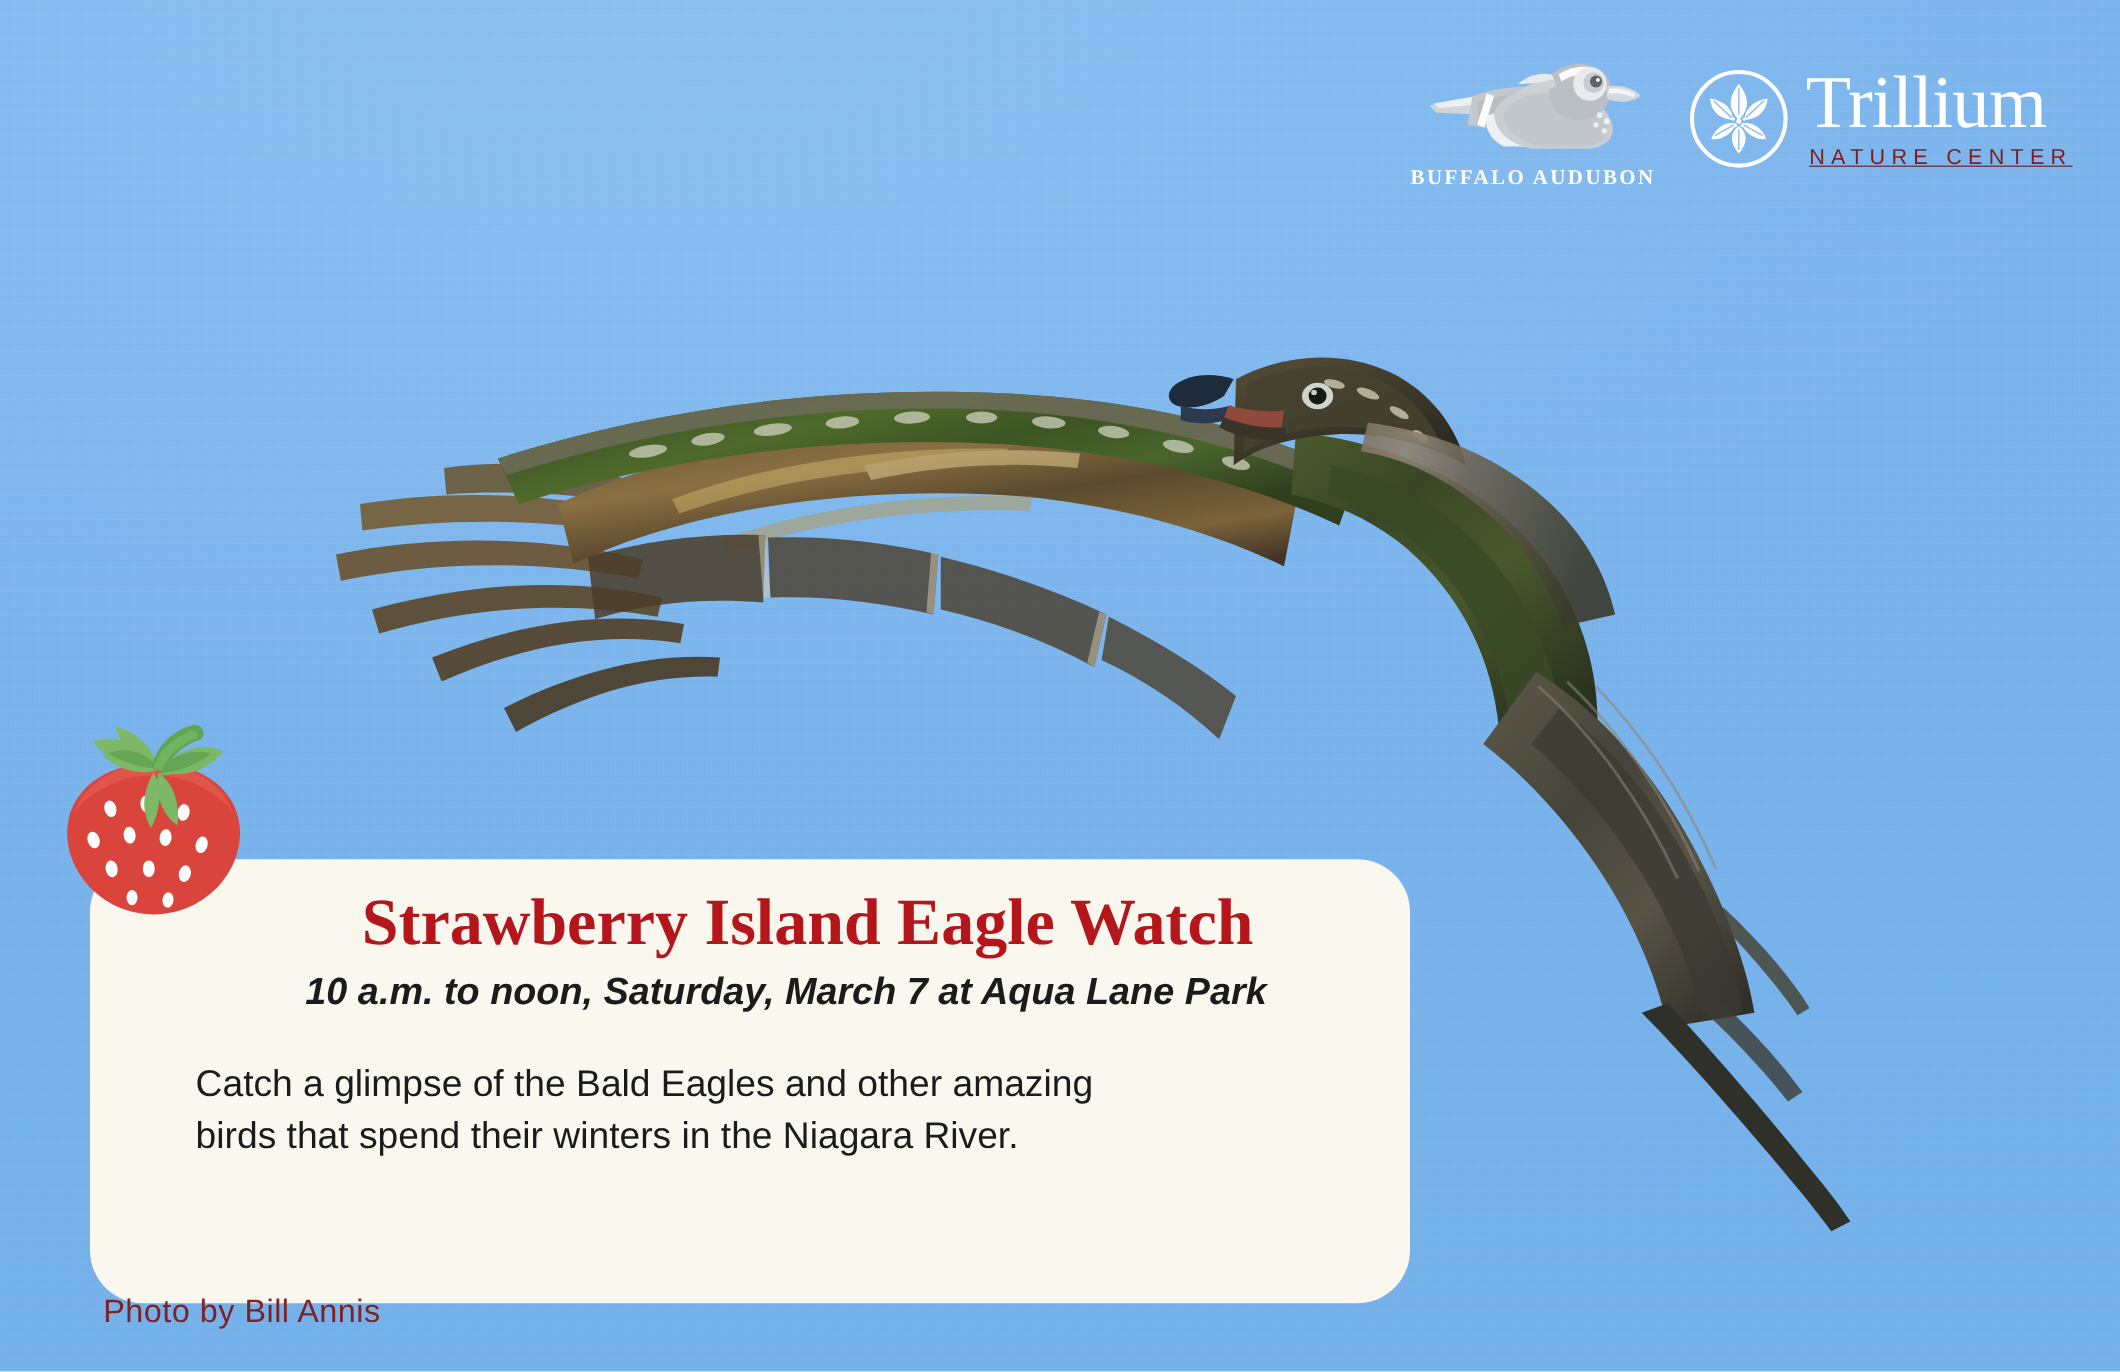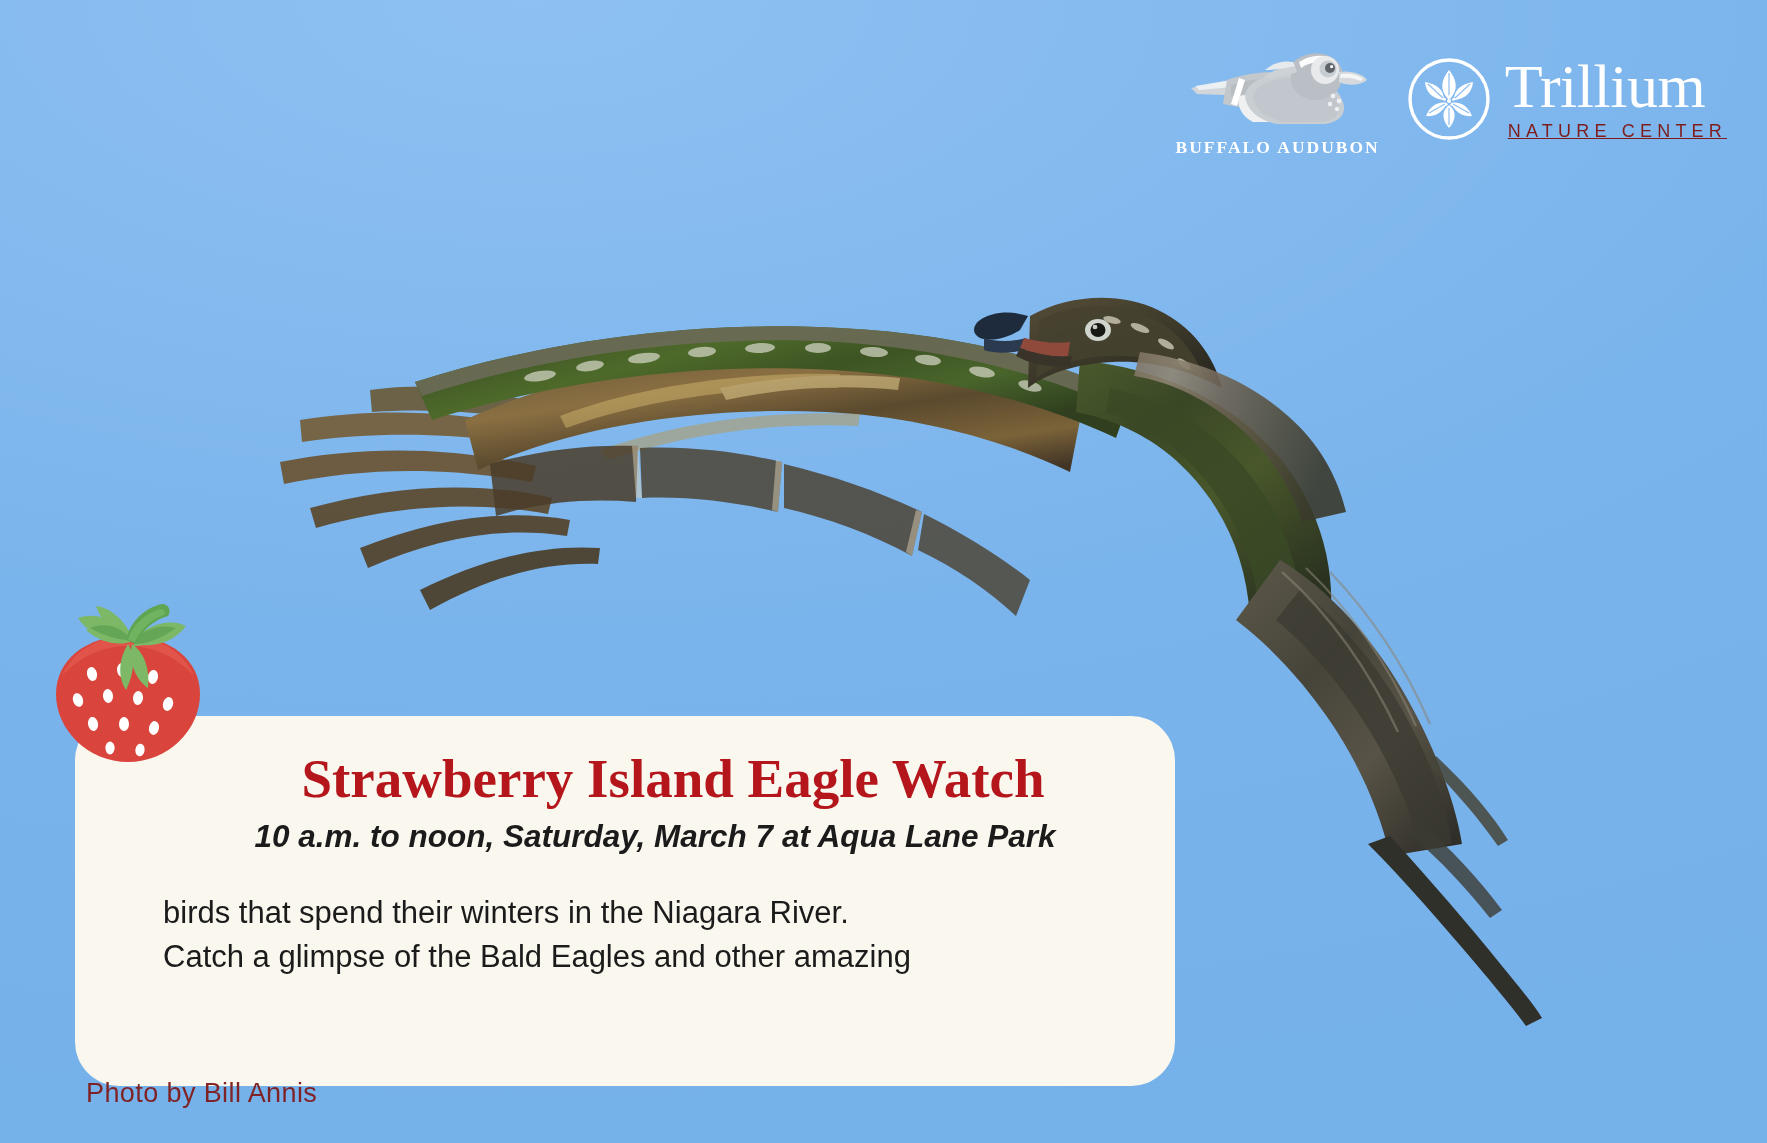--- a/index.html
+++ b/index.html
@@ -103,21 +103,21 @@
     left: 75px;
     top: 716px;
     width: 1100px;
     height: 370px;
     background: #faf7ef;
     border-radius: 44px;
   }
   .card-inner {
     position: absolute;
     left: 0; right: 0; top: 0;
-    padding: 34px 46px 0 46px;
+    padding: 24px 46px 0 46px;
     box-sizing: border-box;
   }
   .card-title {
     color: #b4161b;
     font-family: "Liberation Serif", serif;
     font-weight: bold;
     font-size: 55px;
     line-height: 1.05;
     text-align: center;
     margin: 0 0 4px 96px;
@@ -435,22 +435,22 @@
 
   </div>
 
   <div class="card">
     <div class="card-inner">
       <div class="card-title">Strawberry Island Eagle Watch</div>
       <div class="card-sub">
         <div>10 a.m. to noon, Saturday, March 7 at Aqua Lane Park</div>
       </div>
       <div class="card-body">
+        <div>Catch a glimpse of the Bald Eagles and other amazing</div>
         <div>birds that spend their winters in the Niagara River.</div>
-        <div>Catch a glimpse of the Bald Eagles and other amazing</div>
       </div>
     </div>
   </div>
 
   <div class="strawberry">
     <svg viewBox="0 0 160 190" xmlns="http://www.w3.org/2000/svg">
 
       <path d="M80 58
                C 122 58 152 82 152 116
                C 152 152 120 184 80 184

